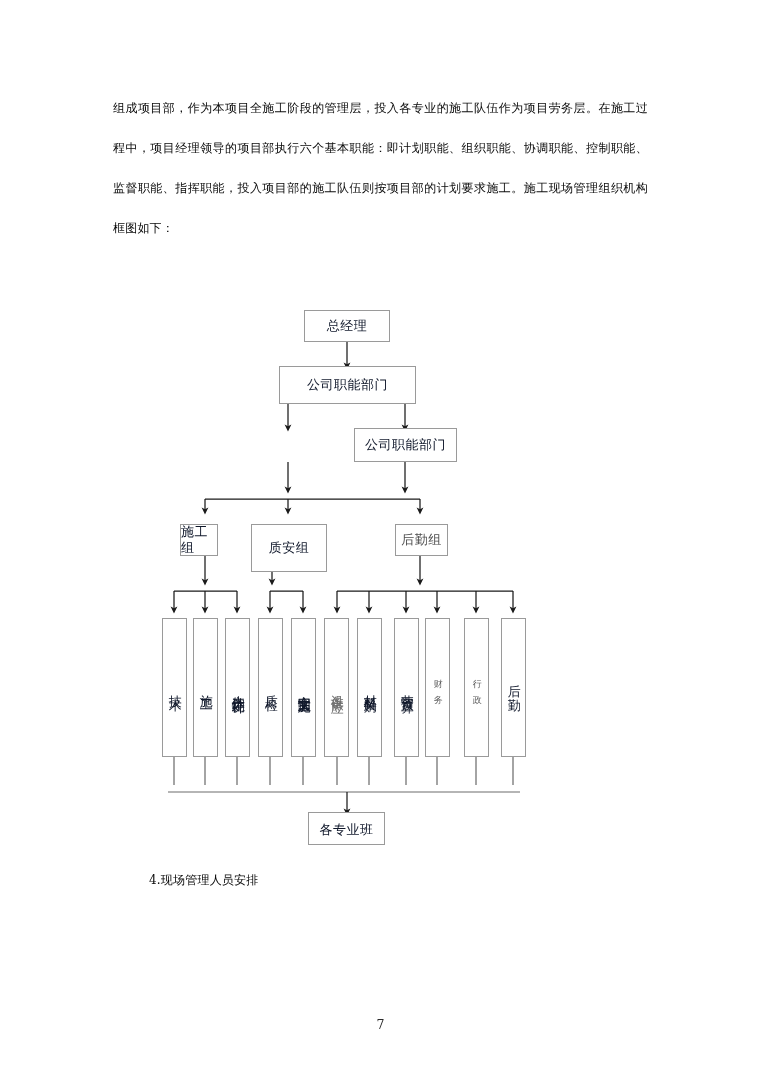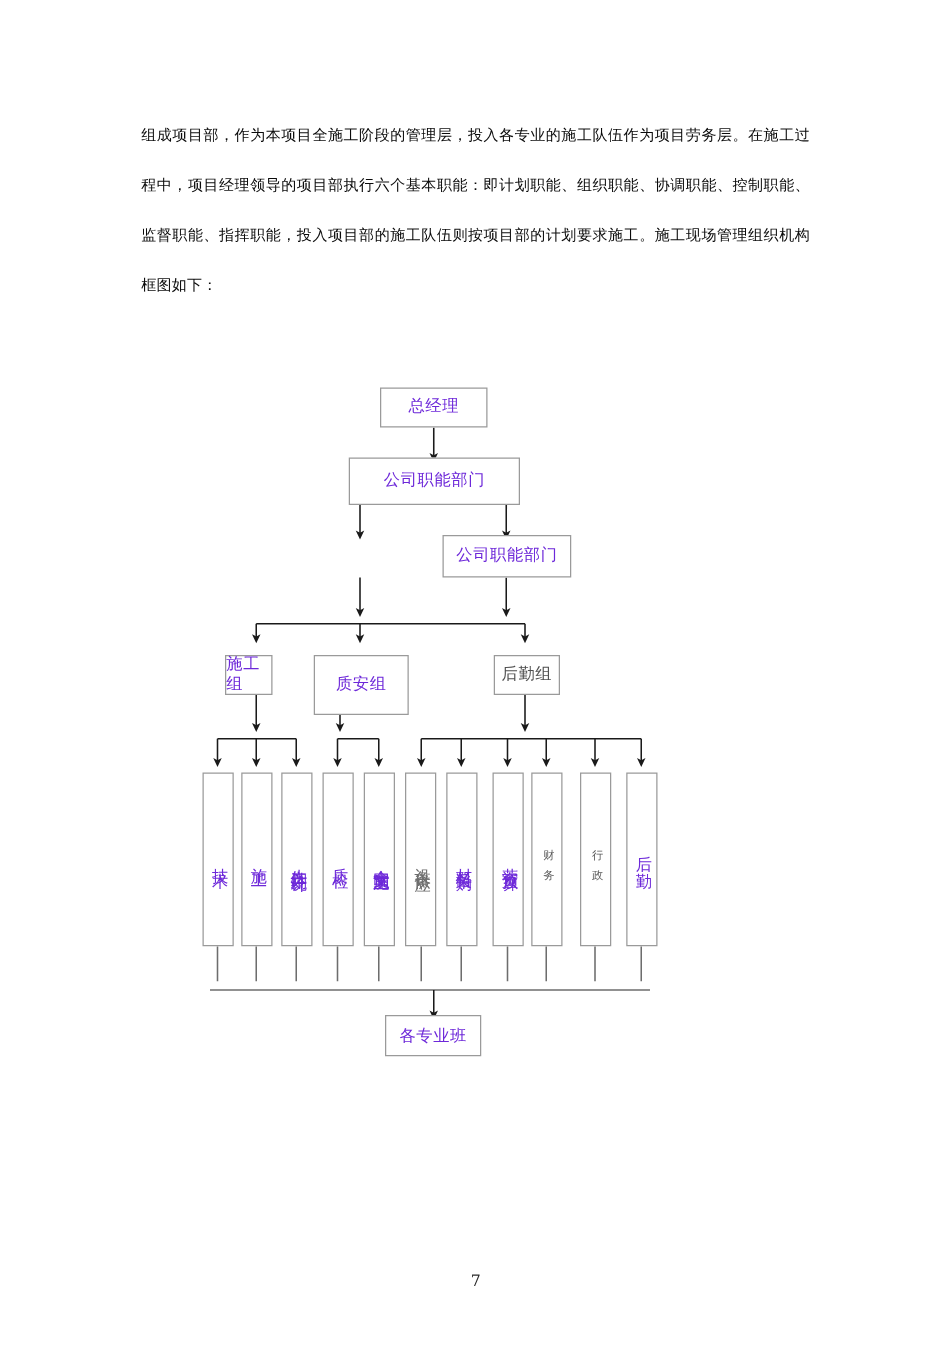--- a/index.html
+++ b/index.html
@@ -57,21 +57,21 @@
   .node {
     position: absolute;
     border: 1px solid #9a9a9a;
     background: #ffffff;
     box-sizing: border-box;
     display: flex;
     align-items: center;
     justify-content: center;
     font-size: 13px;
     line-height: 1.25;
-    color: #6d28d9;
+    color: #0f172a;
     letter-spacing: 0.5px;
     font-family: "DejaVu Serif", "Liberation Serif", serif;
   }
   .node.vert {
     writing-mode: vertical-rl;
     text-orientation: upright;
     align-items: center;
     justify-content: center;
     padding: 4px 0;
     letter-spacing: 4px;
@@ -229,17 +229,18 @@
       <span>后勤</span>
     </div>
 
     <div class="node" style="left:308px; top:516px; width:77px; height:33px; align-items:center; padding-top:3px;">
       <span>各专业班</span>
     </div>
 
   </div>
 
   <div class="para" id="para-tail">
+    <span class="indent">4.现场管理人员安排</span>
   </div>
 
   <div id="page-number">7</div>
 
 </div>
 
 </body></html>

